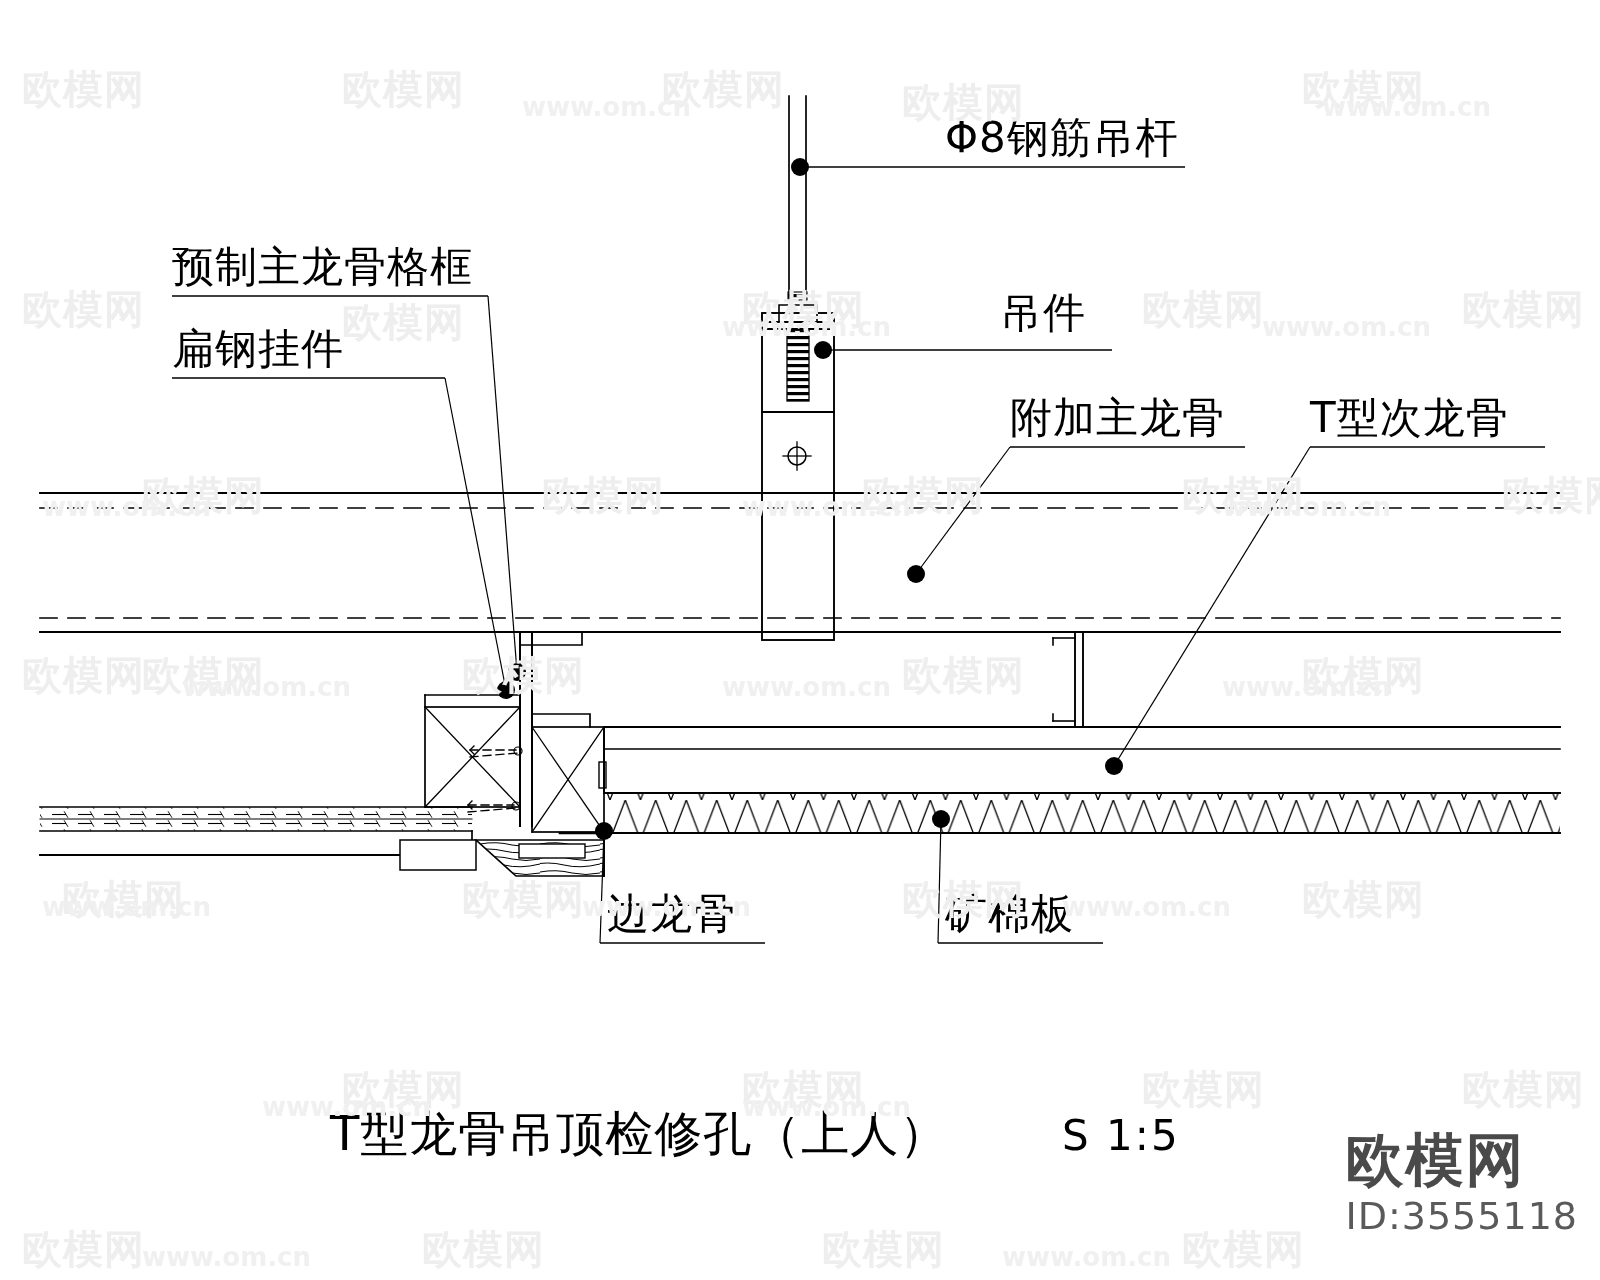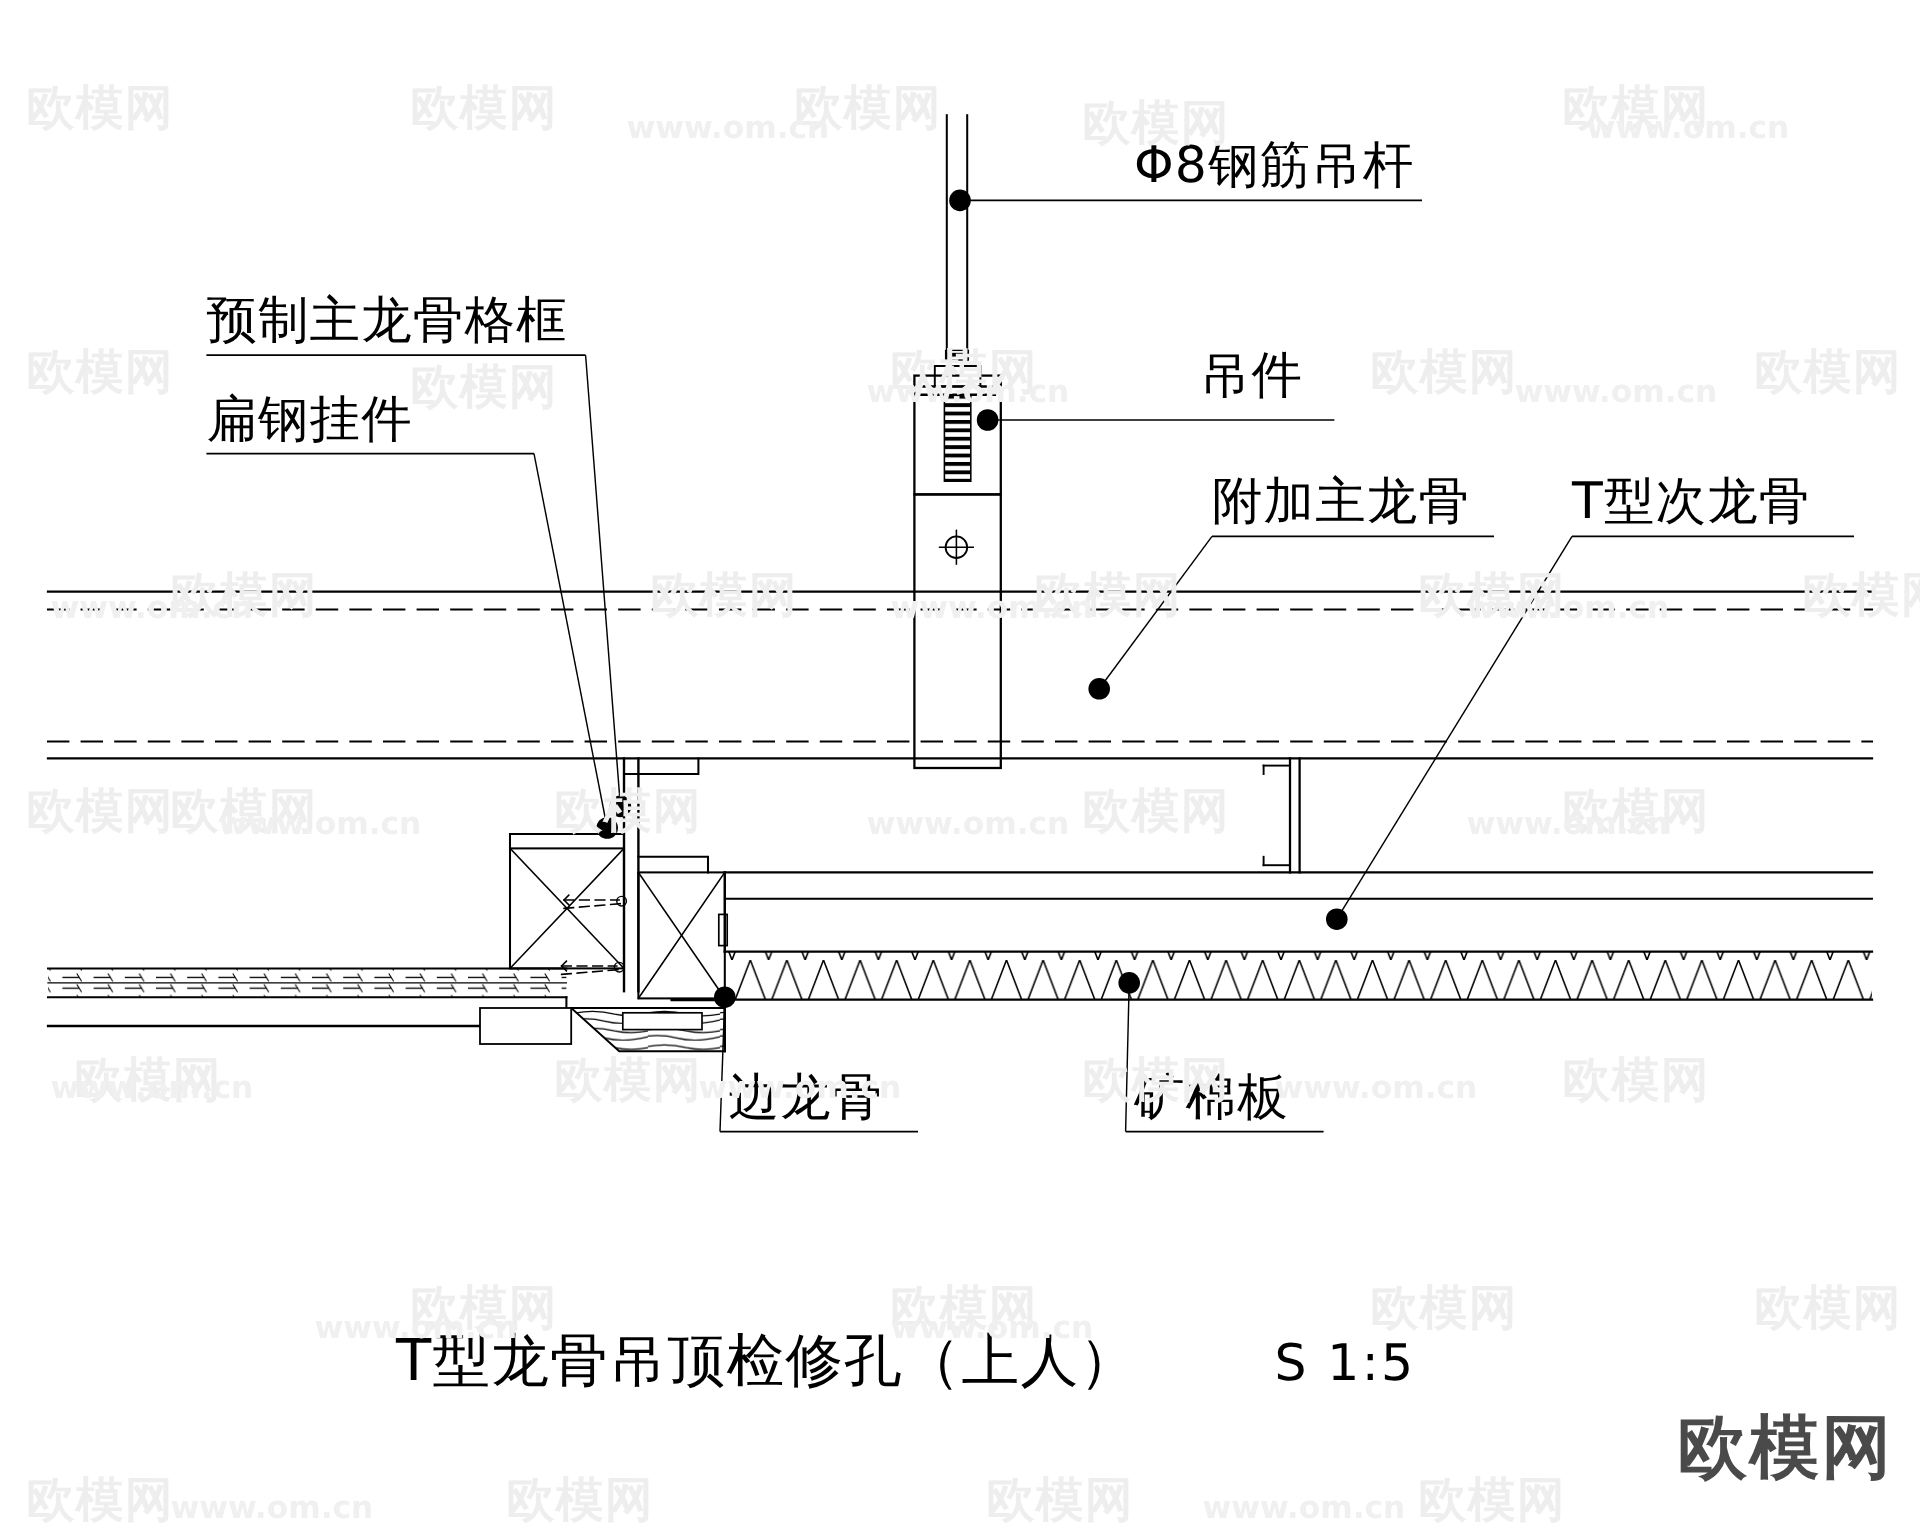--- a/index.html
+++ b/index.html
@@ -330,15 +330,16 @@
           <text x="945" y="928" class="cad-text" font-size="42" letter-spacing="1">矿棉板</text>
         </g>
       </g>
 
     <text class="cad-text" x="330" y="1150" font-size="48" letter-spacing="1">T型龙骨吊顶检修孔（上人）</text>
     <text class="cad-text" x="1062" y="1150" font-size="42" font-family="'DejaVu Sans Mono', monospace" letter-spacing="2">S 1:5</text>
   </svg>
 
   <div class="brand">
     <div class="brand-name">欧模网</div>
+    <div class="brand-id">ID:3555118</div>
   </div>
 
 </div>
 
 </body></html>

